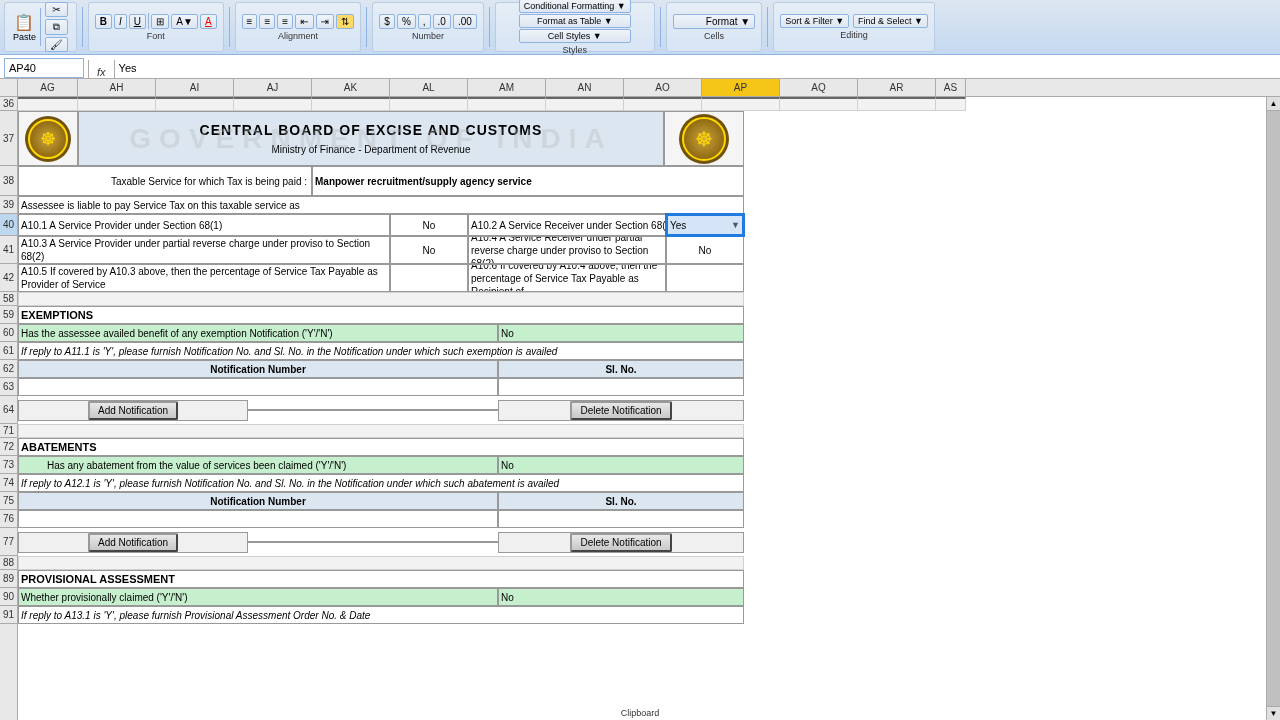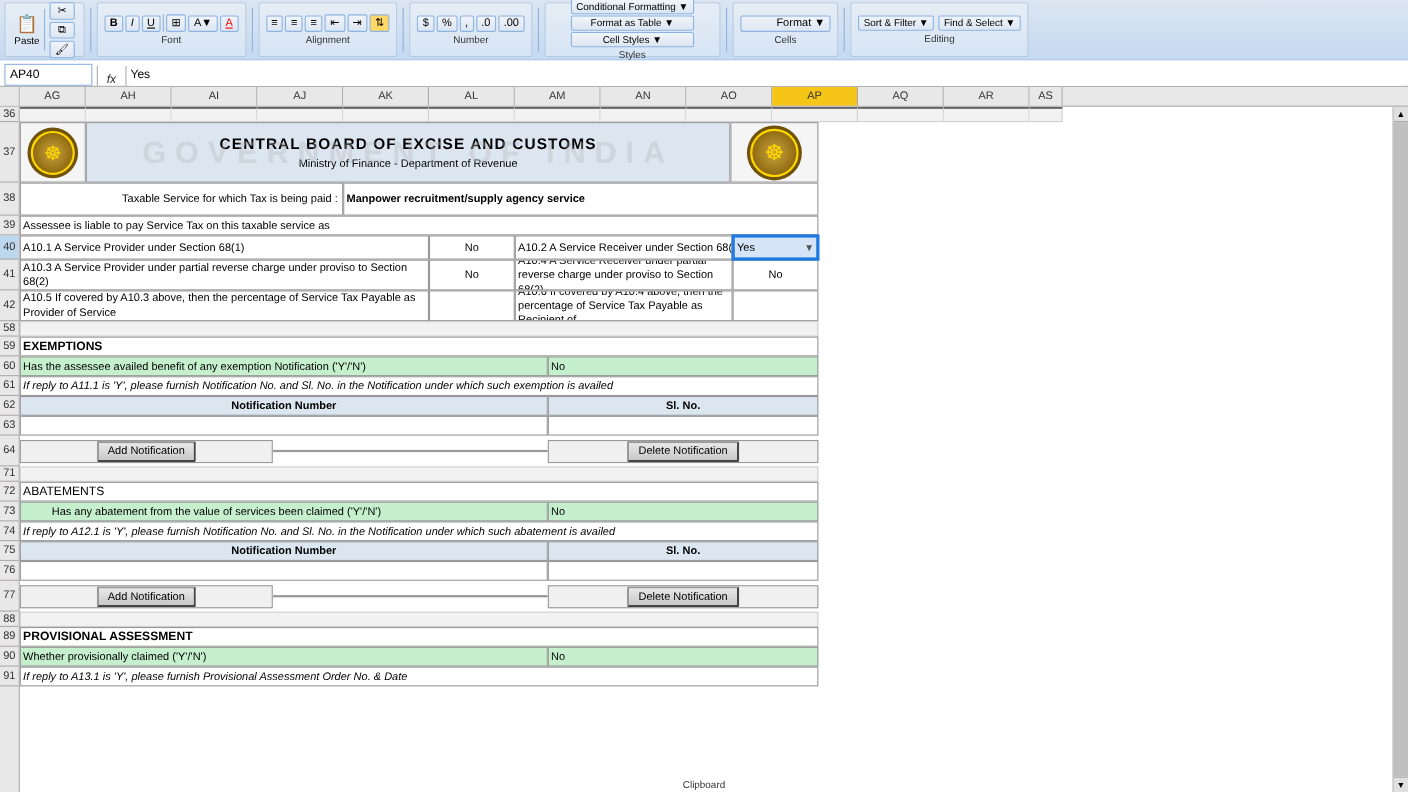--- a/index.html
+++ b/index.html
@@ -319,21 +319,21 @@
           <div class="cell" style="width:246px;border:1px solid #999;justify-content:center;background:#f0f0f0;">
             <button class="cell-button">Delete Notification</button>
           </div>
         </div>
 
         <div class="grid-row" style="height:14px;">
           <div class="cell" style="width:726px;border:1px solid #d0d0d0;background:#f2f2f2;"></div>
         </div>
 
         <div class="grid-row" style="height:18px;">
-          <div class="cell" style="width:726px;border:1px solid #999;font-size:11px;font-weight:normal;">ABATEMENTS</div>
+          <div class="cell" style="width:726px;border:1px solid #999;font-size:11px;font-weight:bold;">ABATEMENTS</div>
         </div>
 
         <div class="grid-row" style="height:18px;">
           <div class="cell green-bg" style="width:480px;border:1px solid #999;font-size:10px;padding-left:28px;">Has any abatement from the value of services been claimed ('Y'/'N')</div>
           <div class="cell green-bg" style="width:246px;border:1px solid #999;font-size:10px;">No</div>
         </div>
 
         <div class="grid-row" style="height:18px;">
           <div class="cell" style="width:726px;border:1px solid #999;font-size:10px;font-style:italic;">If reply to A12.1 is 'Y', please furnish Notification No. and Sl. No. in the Notification under which such abatement is availed</div>
         </div>

